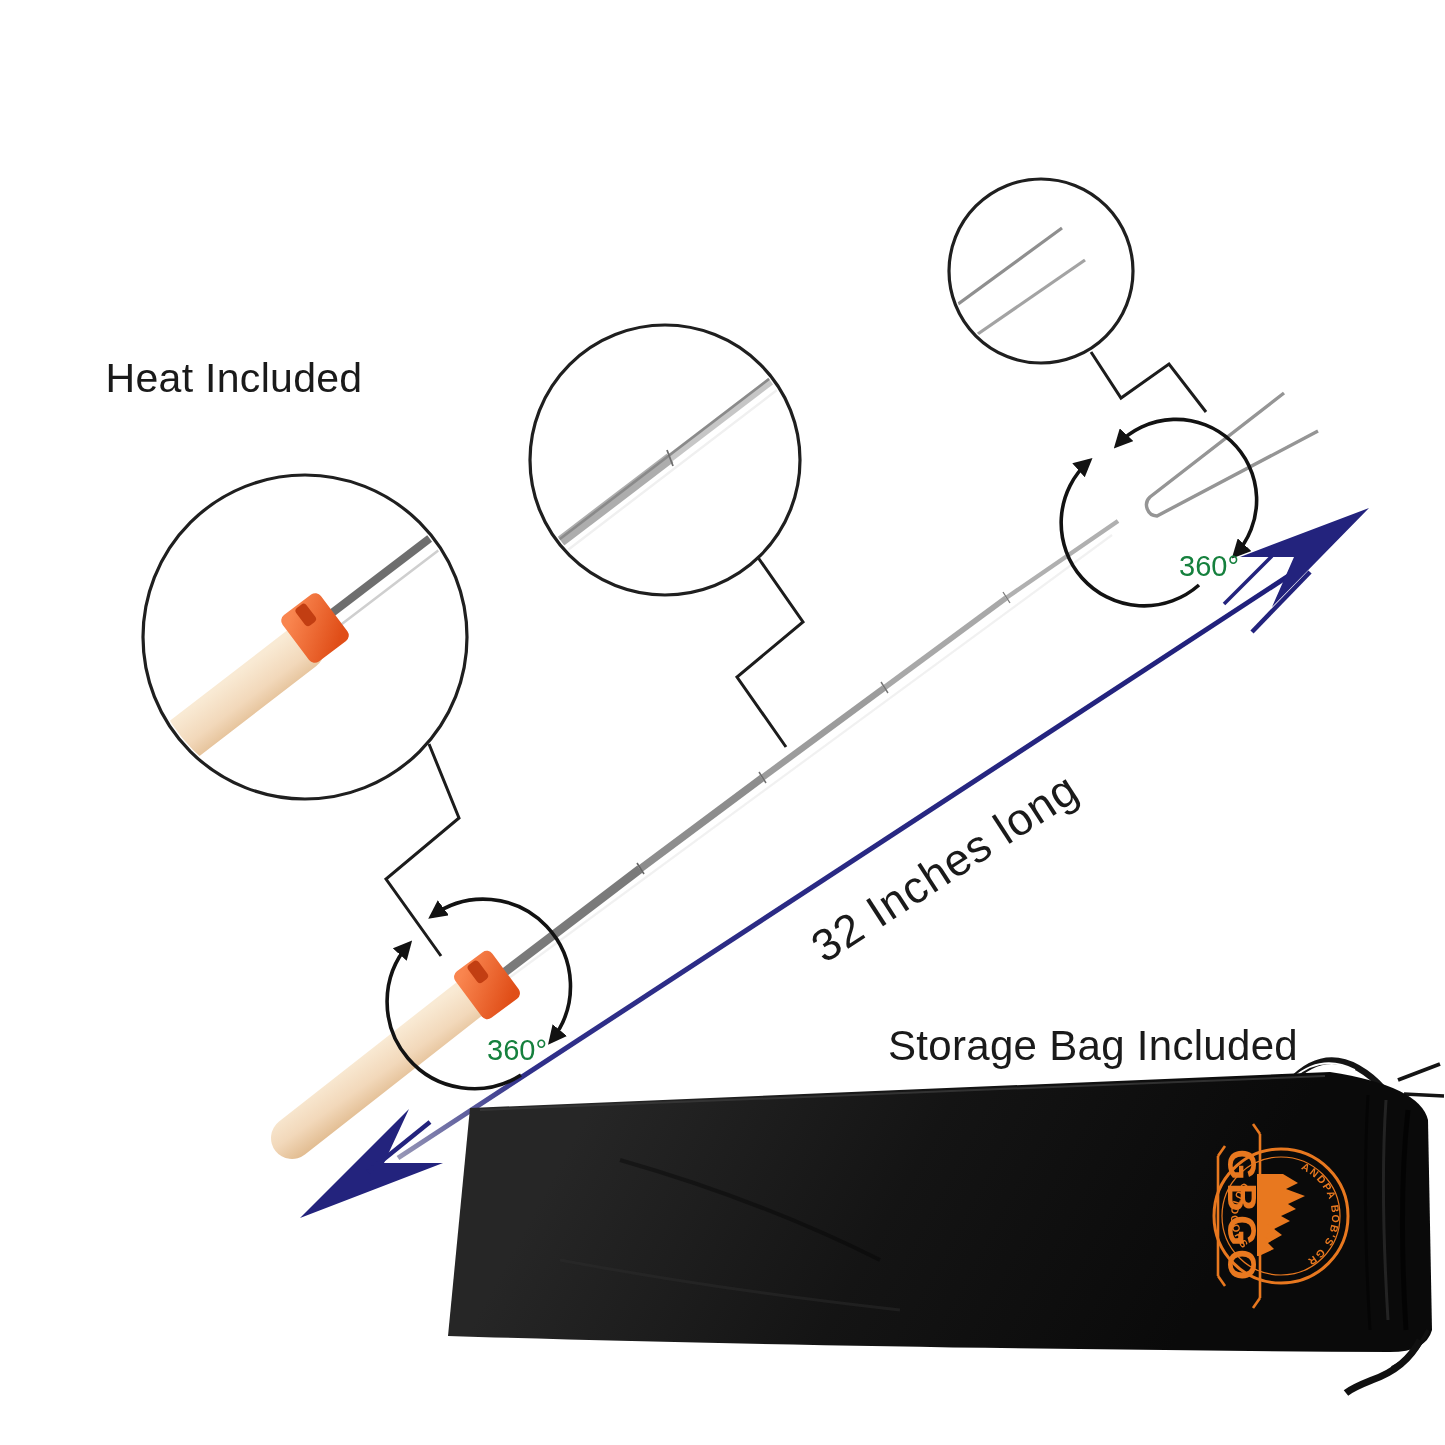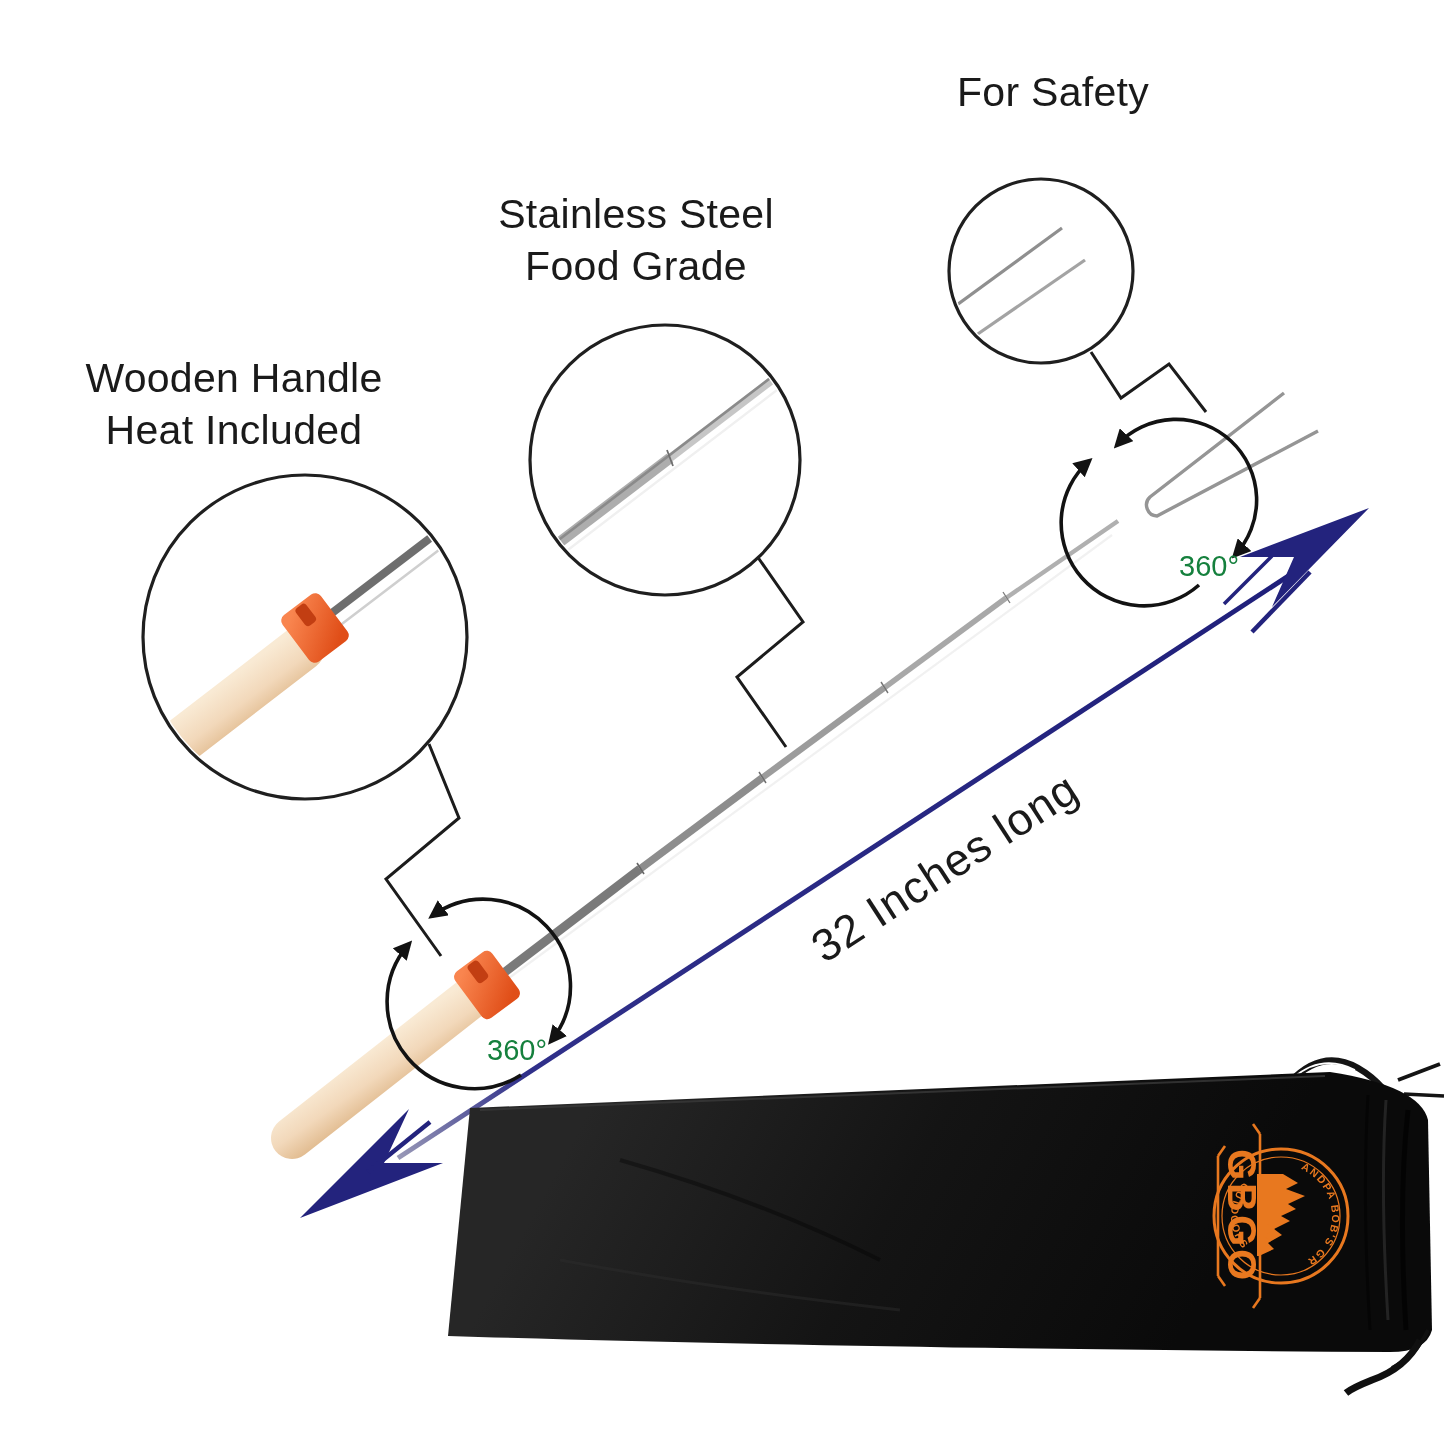--- a/index.html
+++ b/index.html
@@ -171,31 +171,26 @@
             <textPath href="#arcBot" startOffset="50%">OUTDOORS</textPath>
           </text>
           <path class="logo-fill" d="M -42,24 L -42,-2 L -33,-17 L -27,-5 L -20,-24 L -12,-7 L -7,-15 L 0,0 L 5,-9 L 13,7 L 19,-1 L 27,13 L 33,7 L 40,22 L 40,24 Z"></path>
           <path class="logo-fill" d="M 8,14 l 5,-8 l 5,8 z M 20,18 l 4,-7 l 4,7 z"></path>
         </g>
       </g>
     </g>
   </svg>
 
   <div class="label" style="left:234px;top:352px;">
-    <div>Wooden Handle</div>
     <div>Heat Included</div>
   </div>
 
-  <div class="label" style="left:636px;top:188px;">
-    <div>Stainless Steel</div>
-    <div>Food Grade</div>
-  </div>
 
   <div class="label" style="left:1053px;top:66px;">
-    <div>For Safety</div>
   </div>
 
   <div class="label label-length" style="left:945px;top:868px;">32 Inches long</div>
 
   <div class="label-360" style="left:517px;top:1050px;">360°</div>
   <div class="label-360" style="left:1209px;top:566px;">360°</div>
 
+  <div class="label label-storage" style="left:1093px;top:1020px;">Storage Bag Included</div>
 </div>
 
 </body></html>

